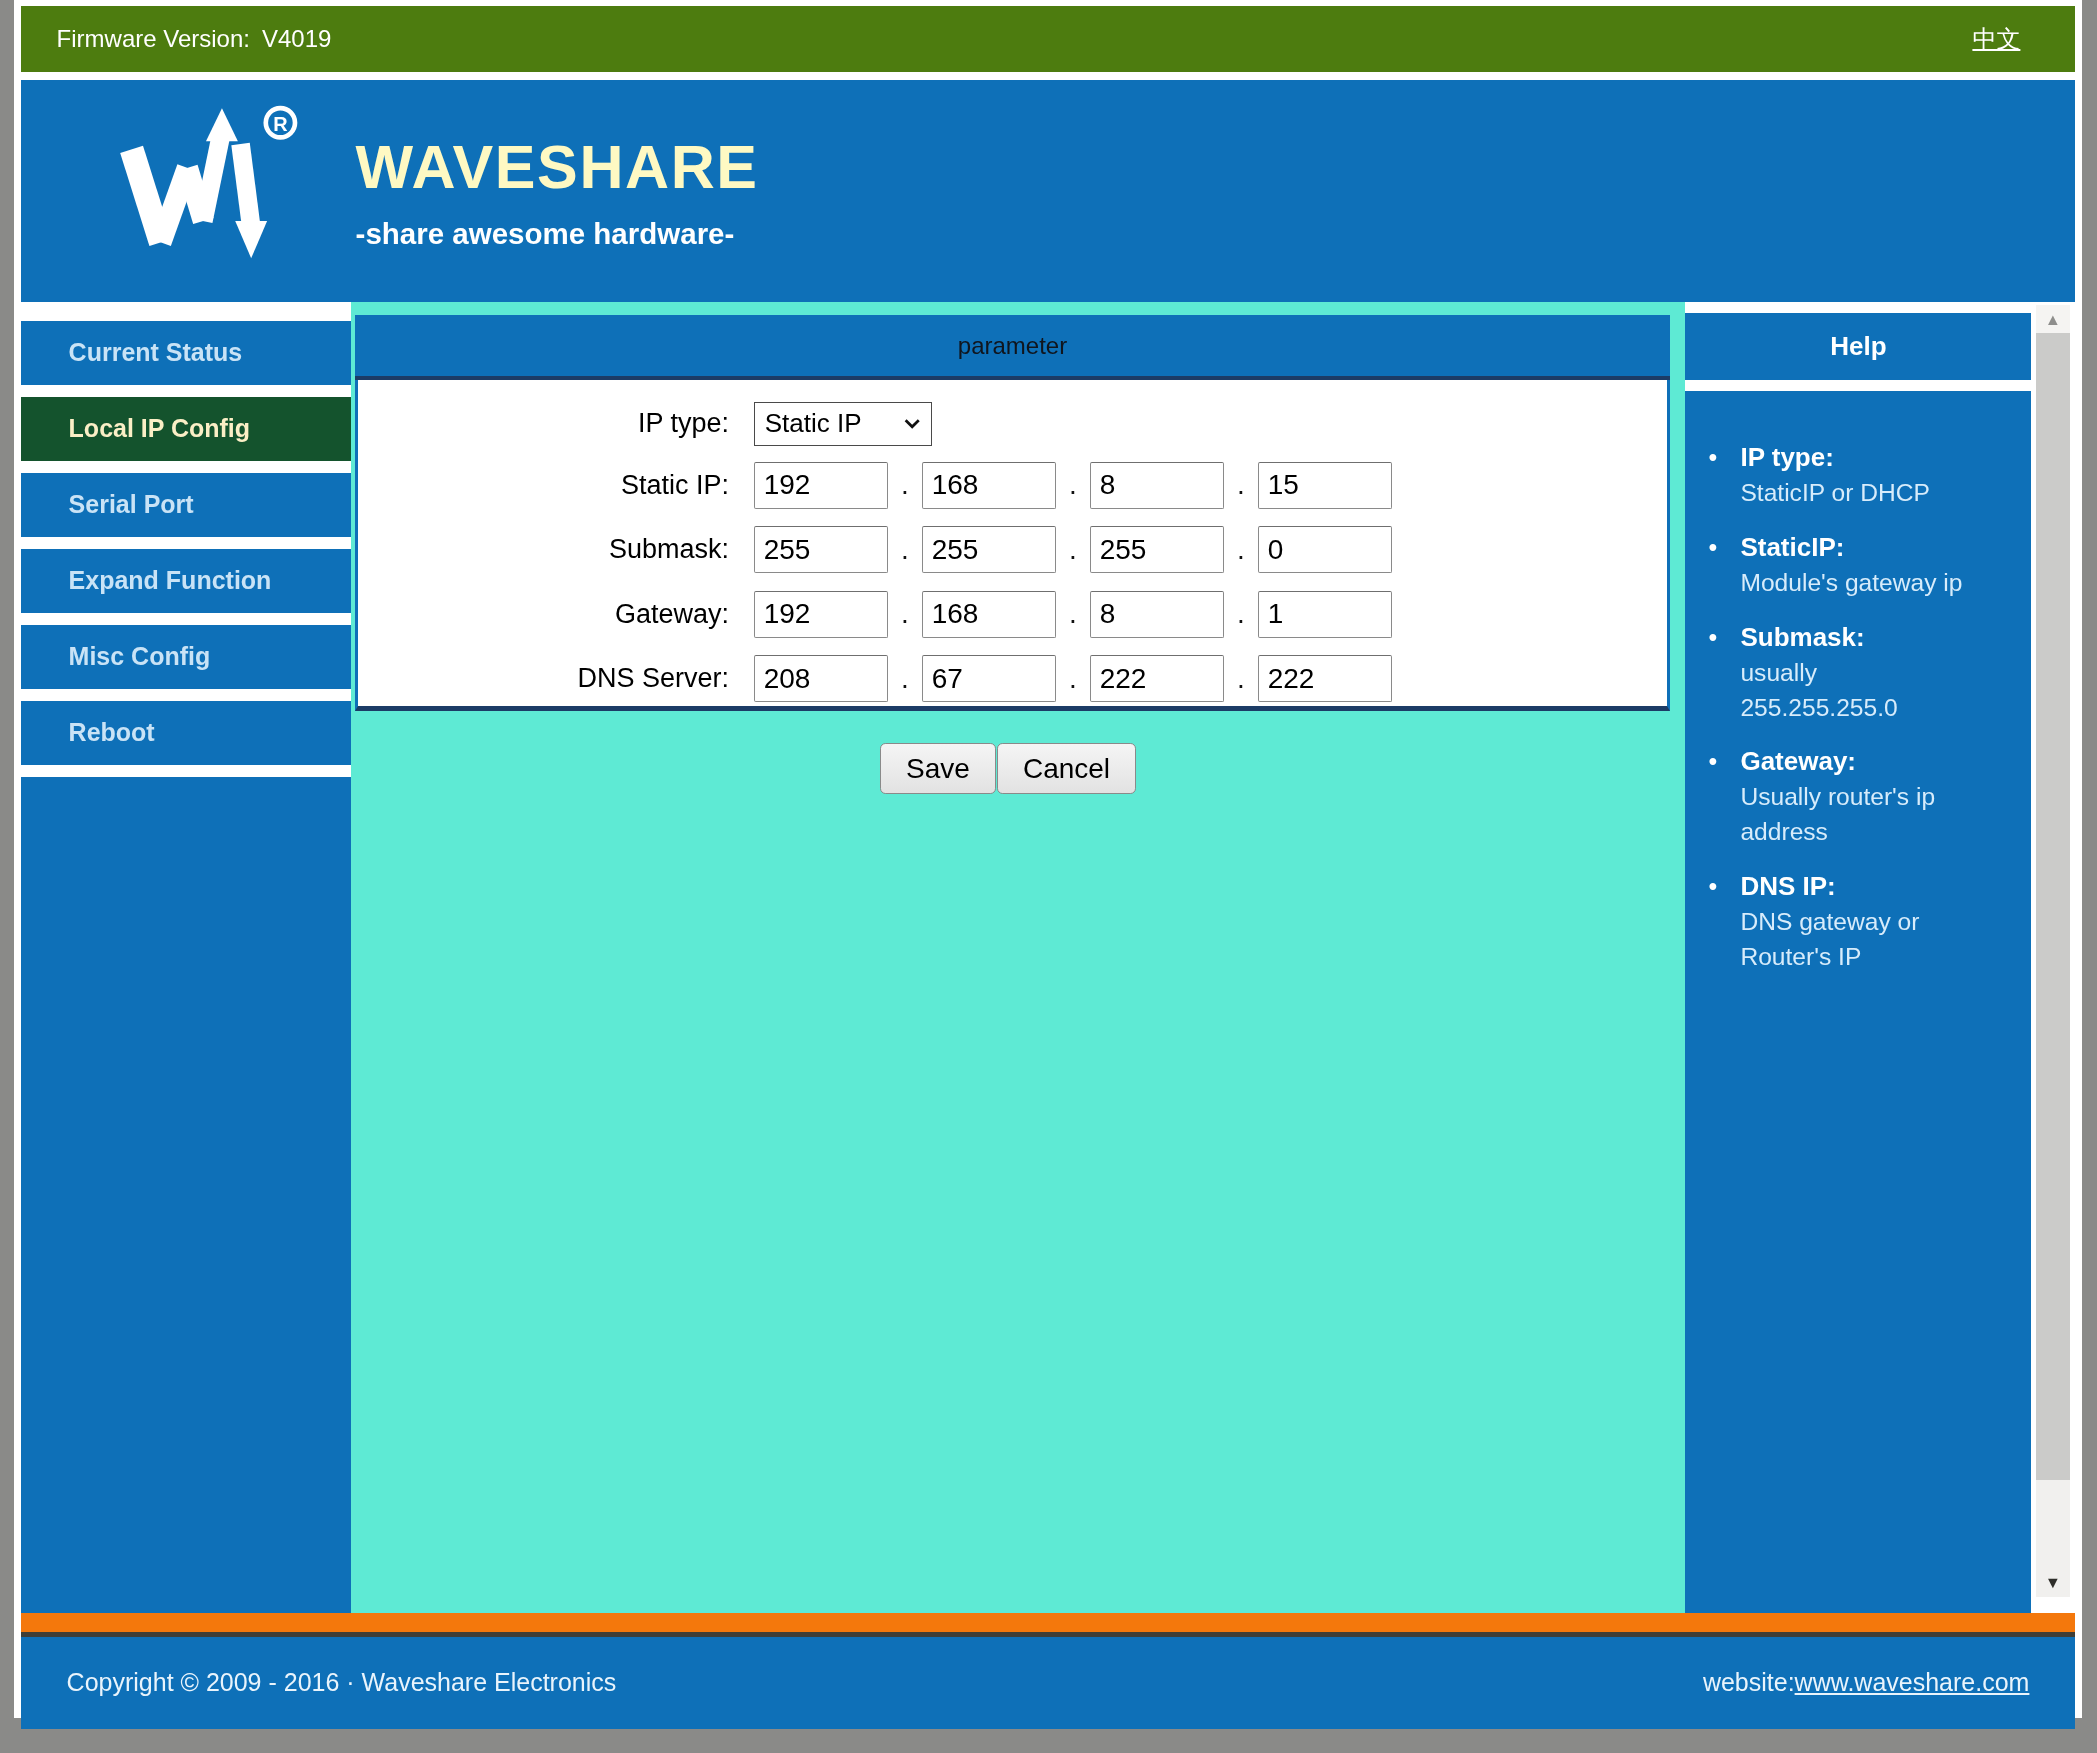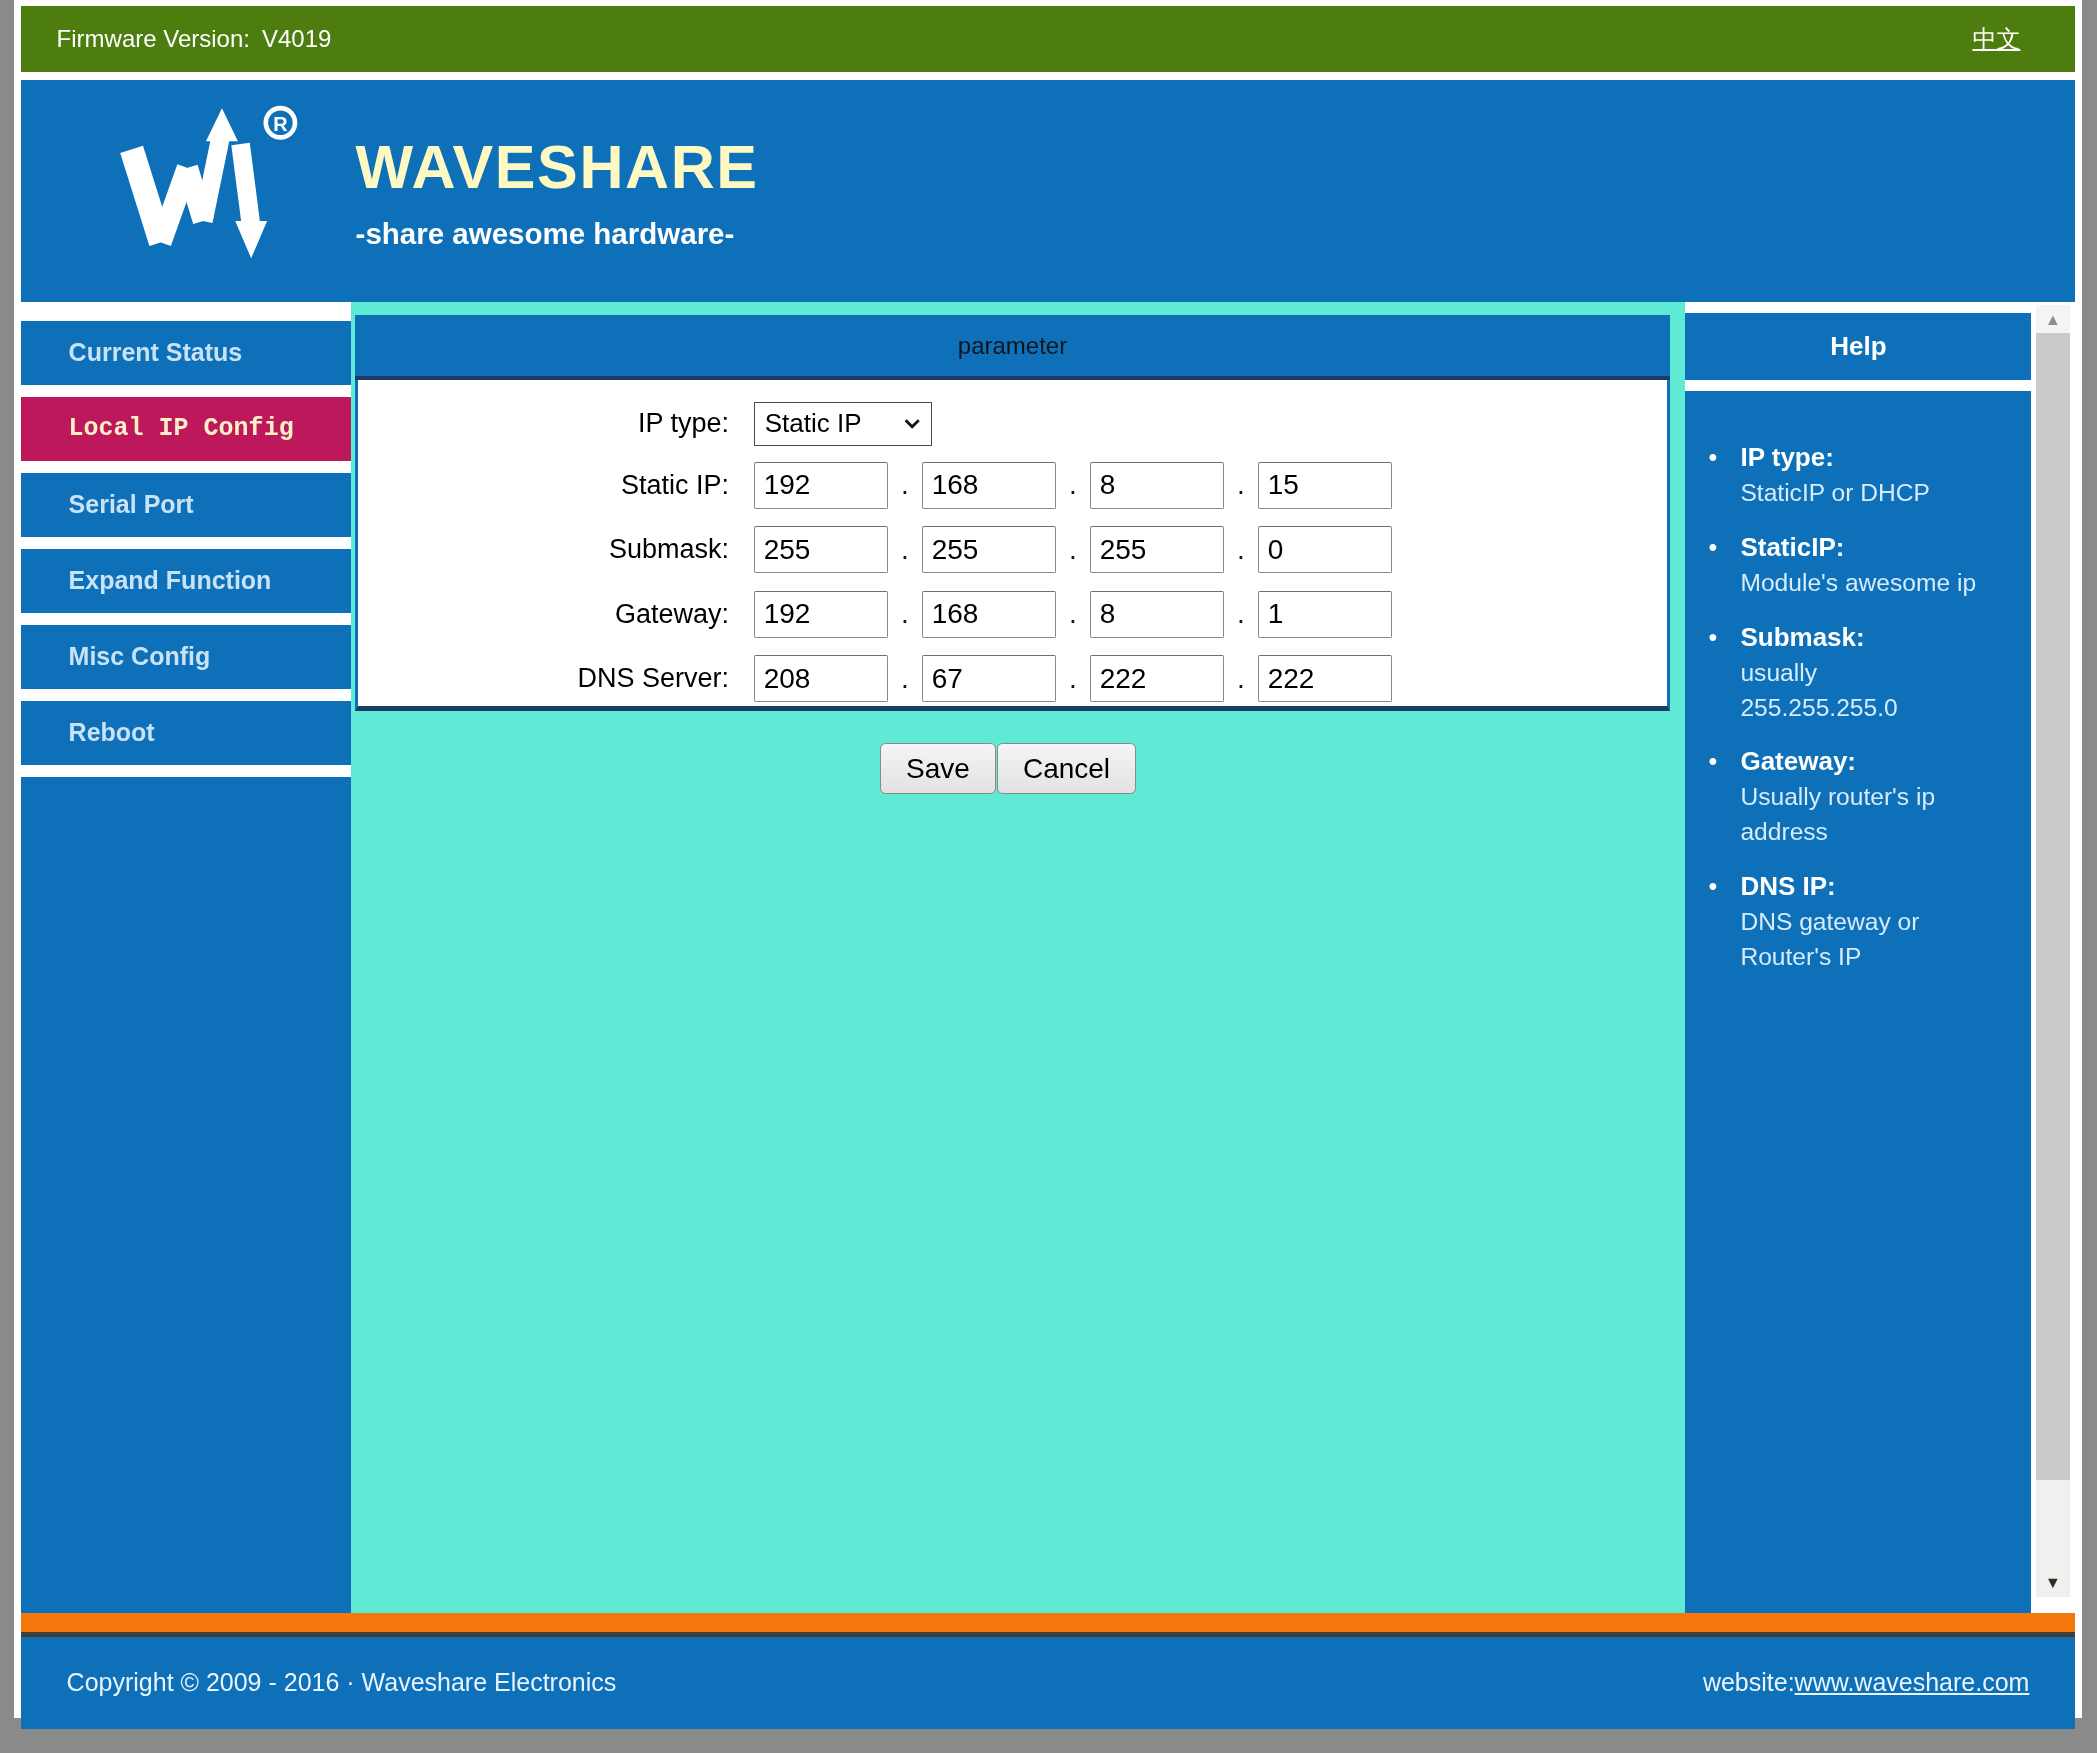--- a/index.html
+++ b/index.html
@@ -54,21 +54,21 @@
     padding-top: 18.6px; box-sizing: border-box;
   }
   .side-item {
     height: 64px; margin-bottom: 12px; flex: none;
     background: #0E70B8;
     display: flex; align-items: center;
     padding-left: 48px; box-sizing: border-box;
     color: #C9E3F6; font-size: 25px; font-weight: bold;
     cursor: pointer;
   }
-  .side-item.active { background: #be185d; color: #FBEFC6; font-family: Liberation Mono, monospace; }
+  .side-item.active { background: #14532d; color: #FBEFC6; }
   .side-filler { flex: 1; background: #0E70B8; }
   .content { flex: 1; padding-top: 13px; box-sizing: border-box; background: #5eead4; }
   
   .param-box { margin-left: 4.4px; width: 1315px; box-sizing: border-box; }
   .param-head {
     background: #0E70B8; height: 61px;
     border-bottom: 4.4px solid #1C3C66;
     display: flex; align-items: center; justify-content: center;
     color: #10151D; font-size: 24px;
   }
@@ -306,21 +306,21 @@
           <div class="help-text">
             <div class="help-term">IP type:</div>
             <div class="help-desc">StaticIP or DHCP</div>
           </div>
         </div>
 
         <div class="help-item">
           <span class="bullet">•</span>
           <div class="help-text">
             <div class="help-term">StaticIP:</div>
-            <div class="help-desc">Module's awesome ip</div>
+            <div class="help-desc">Module's gateway ip</div>
           </div>
         </div>
 
         <div class="help-item">
           <span class="bullet">•</span>
           <div class="help-text">
             <div class="help-term">Submask:</div>
             <div class="help-desc">usually
 255.255.255.0</div>
           </div>

